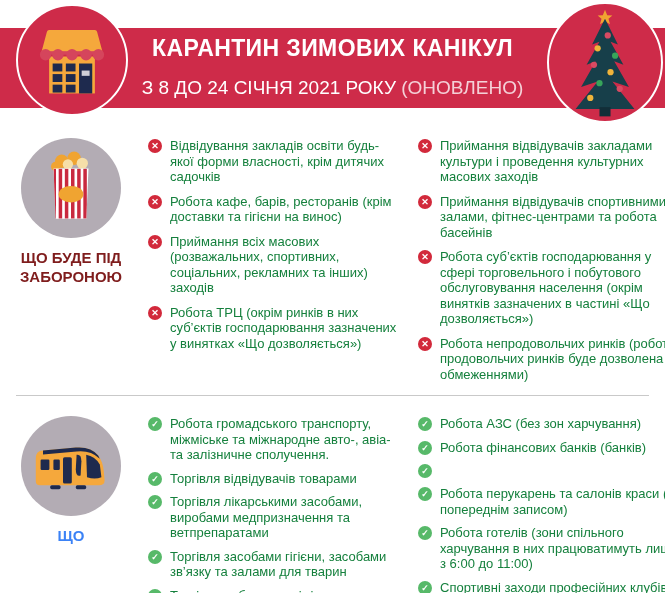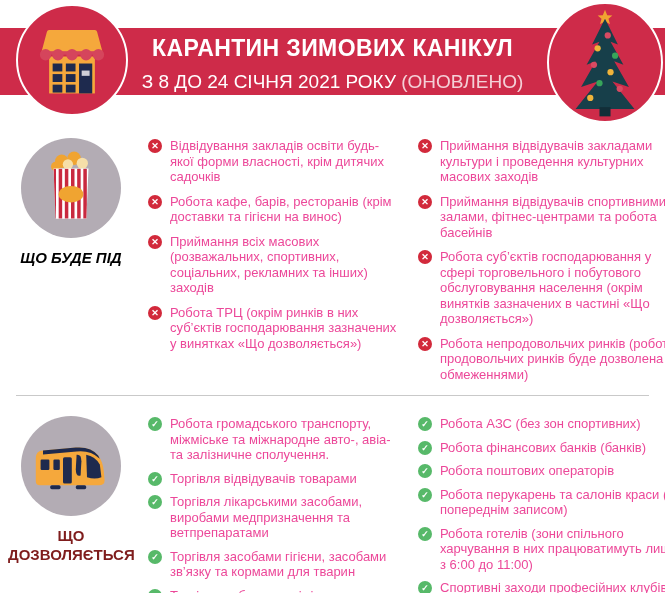--- a/index.html
+++ b/index.html
@@ -1,48 +1,48 @@
 <!DOCTYPE html>
 <html><head>
 <meta charset="utf-8">
 <style>
   html,body{margin:0;padding:0;background:#ffffff;}
   .page{position:relative;width:665px;height:593px;overflow:hidden;
         font-family:"Liberation Sans",sans-serif;background:#ffffff;}
 
   
-  .banner{position:absolute;top:28px;left:0;width:665px;height:67px;background:#CE2B49;z-index:1;}
+  .banner{position:absolute;top:28px;left:0;width:665px;height:80px;background:#CE2B49;z-index:1;}
   .banner-inner{text-align:center;color:#ffffff;padding-top:7px;}
   .banner-title{font-size:23px;font-weight:bold;letter-spacing:.4px;line-height:26px;}
-  .banner-subtitle{font-size:19px;line-height:24px;margin-top:9px;}
+  .banner-subtitle{font-size:19px;line-height:24px;margin-top:15px;}
   .banner-note{opacity:.78;}
   .hero-circle{position:absolute;border-radius:50%;background:#CE2B49;border:2px solid #ffffff;
                box-sizing:border-box;z-index:2;display:flex;align-items:center;justify-content:center;}
   .hero-left{left:16px;top:4px;width:112px;height:112px;}
   .hero-right{left:547px;top:2px;width:116px;height:121px;}
 
   
   .main{position:absolute;top:122px;left:0;width:665px;}
   .section{display:flex;padding:10px 10px 0 8px;box-sizing:border-box;}
   .side{width:126px;flex:none;text-align:center;}
   .side-circle{width:100px;height:100px;border-radius:50%;background:#B3ACB4;
                margin:6px auto 10px;display:flex;align-items:center;justify-content:center;}
   .side-label{font-weight:bold;font-size:15px;line-height:19px;}
-  .label-prohibited{color:#000000;font-style:italic;}
-  .label-allowed{color:#7f1d1d;}
+  .label-prohibited{color:#7f1d1d;}
+  .label-allowed{color:#3b82f6;}
 
   ul.col{list-style:none;margin:0;padding:6px 0 0 14px;width:252px;flex:none;}
   ul.col2{width:263px;padding-left:18px;}
   .item{display:flex;margin-bottom:9px;}
   .sec-allowed .item{margin-bottom:8px;}
   .bullet{width:14px;height:14px;border-radius:50%;flex:none;margin:1px 8px 0 0;
           color:#ffffff;font-size:9px;line-height:14px;text-align:center;font-weight:bold;}
   .bullet-x{background:#D2293B;}
   .bullet-check{background:#57B969;}
-  .item-text{font-size:13px;line-height:15.5px;color:#ec4899;}
+  .item-text{font-size:13px;line-height:15.5px;color:#15803d;}
 
   .divider{border:none;border-top:1px solid #C9C9C9;margin:4px 16px;}
 </style>
 </head>
 <body>
 
 <div class="page">
 
   <div class="banner">
     <div class="banner-inner">
@@ -114,20 +114,21 @@
               <rect x="24" y="17" width="3.4" height="49" fill="#C9293F"></rect>
               <rect x="30" y="17" width="3.4" height="49" fill="#C9293F"></rect>
               <rect x="36" y="17" width="3.4" height="49" fill="#C9293F"></rect>
               <rect x="42" y="17" width="3.4" height="49" fill="#C9293F"></rect>
             </g>
             <ellipse cx="30" cy="42" rx="12" ry="8" fill="#F0A431"></ellipse>
           </svg>
         </div>
         <div class="side-label label-prohibited">
           <span>ЩО БУДЕ ПІД</span><br>
+          <span>ЗАБОРОНОЮ</span>
         </div>
       </div>
 
       <ul class="col">
         <li class="item">
           <span class="bullet bullet-x">✕</span>
           <span class="item-text">Відвідування закладів освіти будь-якої форми власності, крім дитячих садочків</span>
           </li>
         <li class="item">
           <span class="bullet bullet-x">✕</span>
@@ -175,60 +176,58 @@
             <rect x="28" y="30" width="8" height="13" rx="1.5" fill="#1E2A4E"></rect>
             <rect x="40" y="27" width="11" height="33" rx="2" fill="#1E2A4E"></rect>
             <path d="M57,24 Q63,23 63,32 L62,50 Q56,52 56,42 Z" fill="#1E2A4E"></path>
             <path d="M69,24 Q80,26 86,36 L88,52 Q80,55 70,52 Z" fill="#1E2A4E"></path>
             <rect x="24" y="62" width="13" height="5" rx="2" fill="#1E2A4E"></rect>
             <rect x="56" y="62" width="13" height="5" rx="2" fill="#1E2A4E"></rect>
           </svg>
         </div>
         <div class="side-label label-allowed">
           <span>ЩО</span><br>
-          <span>ДОЗВОЛЯЄТЬСЯ</span>
         </div>
       </div>
 
       <ul class="col">
         <li class="item">
           <span class="bullet bullet-check">✓</span>
           <span class="item-text">Робота громадського транспорту, міжміське та міжнародне авто-, авіа- та залізничне сполучення.</span>
           </li>
         <li class="item">
           <span class="bullet bullet-check">✓</span>
           <span class="item-text">Торгівля відвідувачів товарами</span>
           </li>
         <li class="item">
           <span class="bullet bullet-check">✓</span>
           <span class="item-text">Торгівля лікарськими засобами, виробами медпризначення та ветпрепаратами</span>
           </li>
         <li class="item">
           <span class="bullet bullet-check">✓</span>
-          <span class="item-text">Торгівля засобами гігієни, засобами зв’язку та кормами для тварин</span>
+          <span class="item-text">Торгівля засобами гігієни, засобами зв’язку та залами для тварин</span>
           </li>
         <li class="item">
           <span class="bullet bullet-check">✓</span>
           <span class="item-text">Торгівля побутовою хімією та друкованою пресою</span>
           </li>
 
       </ul>
 
       <ul class="col col2">
         <li class="item">
           <span class="bullet bullet-check">✓</span>
-          <span class="item-text">Робота АЗС (без зон спортивних)</span>
+          <span class="item-text">Робота АЗС (без зон харчування)</span>
           </li>
         <li class="item">
           <span class="bullet bullet-check">✓</span>
           <span class="item-text">Робота фінансових банків (банків)</span>
           </li>
         <li class="item">
           <span class="bullet bullet-check">✓</span>
-          <span class="item-text">Робота поштових операторів</span>
           </li>
         <li class="item">
           <span class="bullet bullet-check">✓</span>
           <span class="item-text">Робота перукарень та салонів краси (за попереднім записом)</span>
           </li>
         <li class="item">
           <span class="bullet bullet-check">✓</span>
           <span class="item-text">Робота готелів (зони спільного харчування в них працюватимуть лише з 6:00 до 11:00)</span>
           </li>
         <li class="item">

